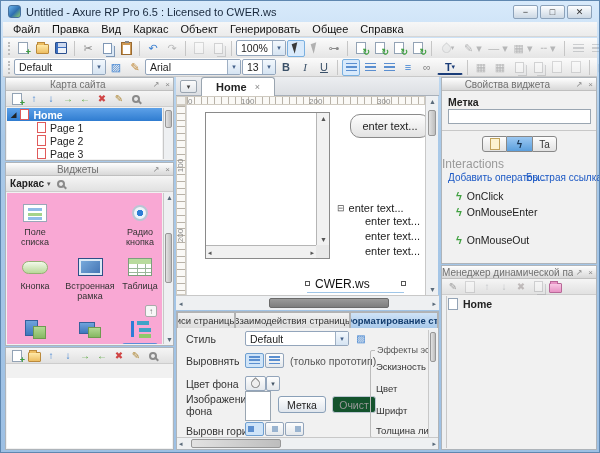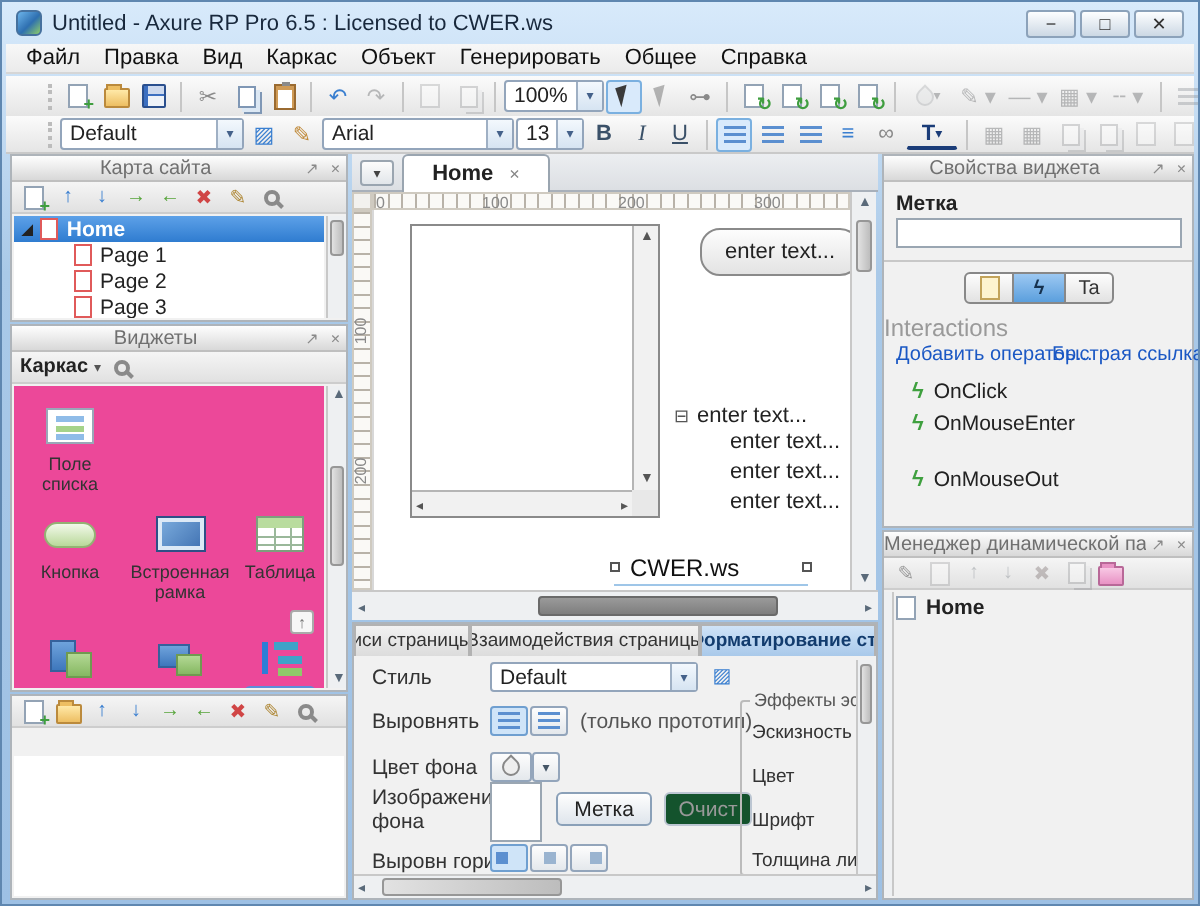--- a/index.html
+++ b/index.html
@@ -8,21 +8,21 @@
 .abs{position:absolute}
 
 .titlebar{left:2px;top:1px;right:2px;height:19px;display:flex;align-items:center;gap:5px;padding:0 5px}
 .title{font-size:11px;color:#18283c;white-space:nowrap}
 .appicon{width:13px;height:13px;border-radius:3px;background:linear-gradient(135deg,#6cb4ea,#2e6fb0 55%,#8fce6a);border:1px solid #46719e;flex:0 0 auto}
 .wbtns{margin-left:auto;display:flex;gap:2px}
 .wbtn{width:25px;height:14px;border:1px solid #8ca2ba;border-radius:2px;background:linear-gradient(#fdfeff,#ccd8e4);font-size:9px;line-height:12px;text-align:center;color:#333}
 
 .menubar{left:2px;top:21px;right:2px;height:15px;background:linear-gradient(#f7f7f7,#ebebeb);border-bottom:1px solid #d6d6d6;display:flex;align-items:center;padding-left:4px}
 .mitem{font-size:11px;padding:0 6px;color:#111}
-.tbar{left:2px;right:2px;background:linear-gradient(#fbfbfb,#e5e5e5);display:flex;align-items:center;padding:0 19px;gap:1px}
+.tbar{left:2px;right:2px;background:linear-gradient(#fbfbfb,#e5e5e5);display:flex;align-items:center;padding:0 3px;gap:1px}
 .tb{width:18px;height:17px;display:flex;align-items:center;justify-content:center;border:1px solid transparent;border-radius:2px;font-size:11px;color:#3a5068;flex:0 0 auto}
 .tb.sel{border-color:#7ab0e0;background:#d9eafb}
 .sep{width:1px;height:15px;background:#c6c6c6;margin:0 3px;flex:0 0 auto}
 .grip{width:3px;height:13px;border-left:2px dotted #bcbcbc;margin:0 2px;flex:0 0 auto}
 .dis{opacity:.35;filter:grayscale(.9)}
 .combo{height:16px;background:#fff;border:1px solid #93a5bb;display:flex;align-items:center;font-size:10.5px;padding-left:4px;border-radius:2px;color:#222;flex:0 0 auto}
 .combo .dd{margin-left:auto;width:13px;height:100%;background:linear-gradient(#f3f8fd,#d6e4f2);border-left:1px solid #9fb0c4;display:flex;align-items:center;justify-content:center;font-size:7px;color:#44618a}
 .g::before{content:attr(data-glyph)}
 .blue{color:#3a7fd0}.green{color:#57a53b}.red{color:#d04545}.gray{color:#8a8a8a}
 
@@ -323,26 +323,32 @@
       <span class="hic g" data-glyph="↗"></span>
       <span class="hic g" data-glyph="×"></span>
     </div>
     <div class="ptools">
       <span style="font-size:10px;color:#222;font-weight:bold">Каркас</span>
       <span class="g" style="font-size:7px;color:#555" data-glyph="▾"></span>
       <span class="ti">
           <span class="isearch"></span>
         </span>
     </div>
-    <div class="abs" style="left:1px;top:30px;right:11px;bottom:1px;background:#ec4899;overflow:hidden">
+    <div class="abs" style="left:1px;top:30px;right:11px;bottom:1px;background:#f9a8d4;overflow:hidden">
       <div class="wcell" style="left:2px;top:8px;width:52px">
         <div class="wico">
             <span class="ico-list"></span>
           </div>
         <span>Поле списка</span>
+      </div>
+      <div class="wcell" style="left:110px;top:8px;width:46px">
+        <div class="wico">
+            <span class="ico-radio"></span>
+          </div>
+        <span>Радио кнопка</span>
       </div>
       <div class="wcell" style="left:56px;top:62px;width:54px">
         <div class="wico">
             <span class="ico-frame"></span>
           </div>
         <span>Встроенная рамка</span>
       </div>
       <div class="wcell" style="left:2px;top:62px;width:52px">
         <div class="wico">
             <span class="ico-btn"></span>

